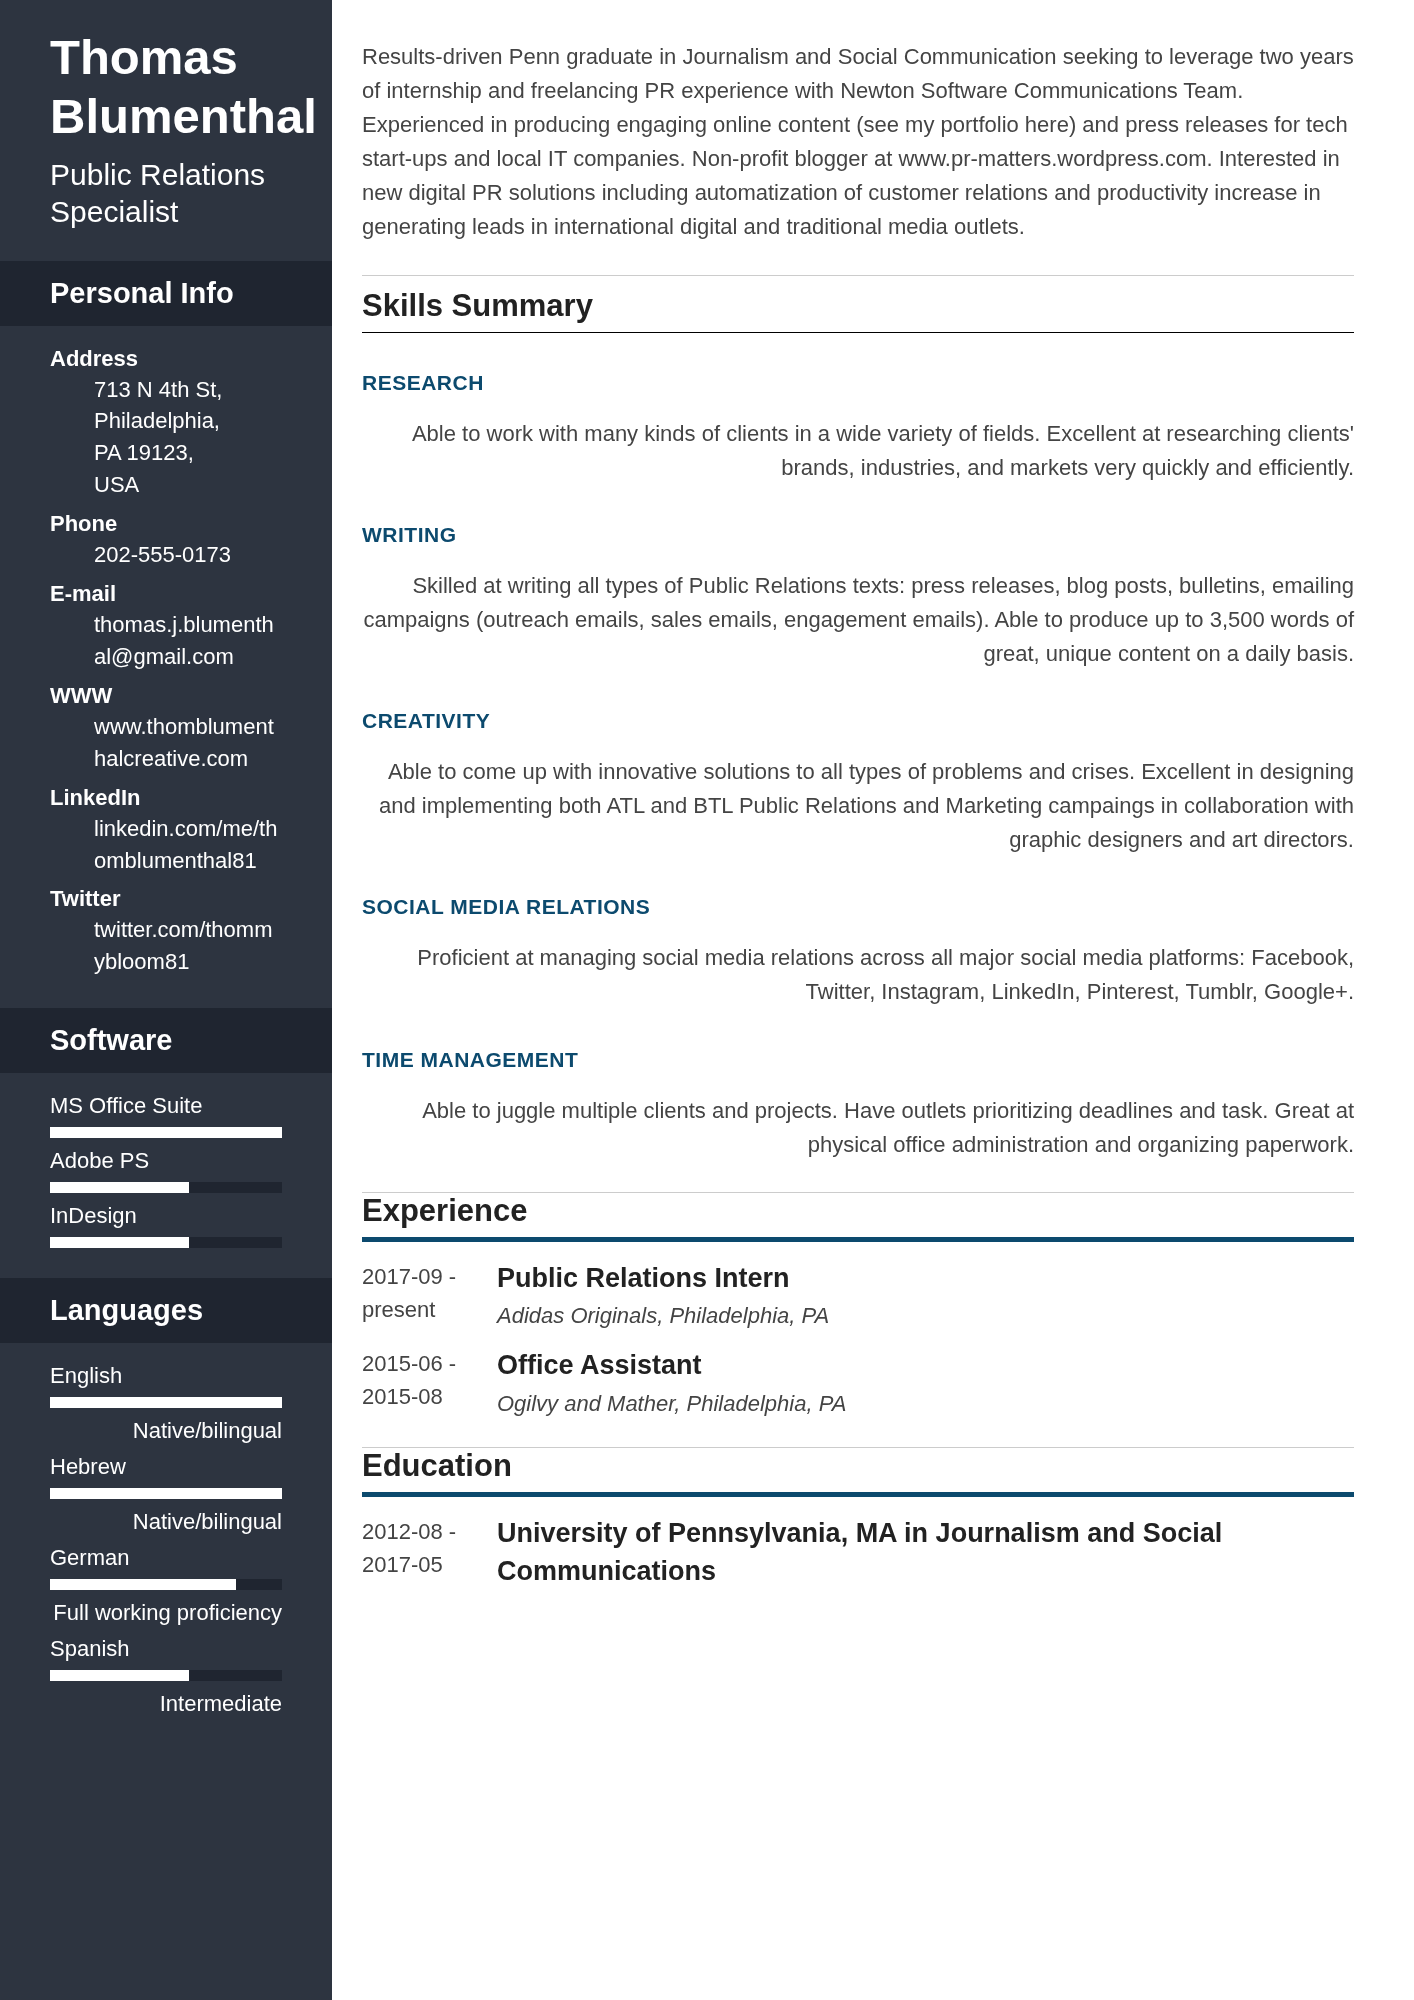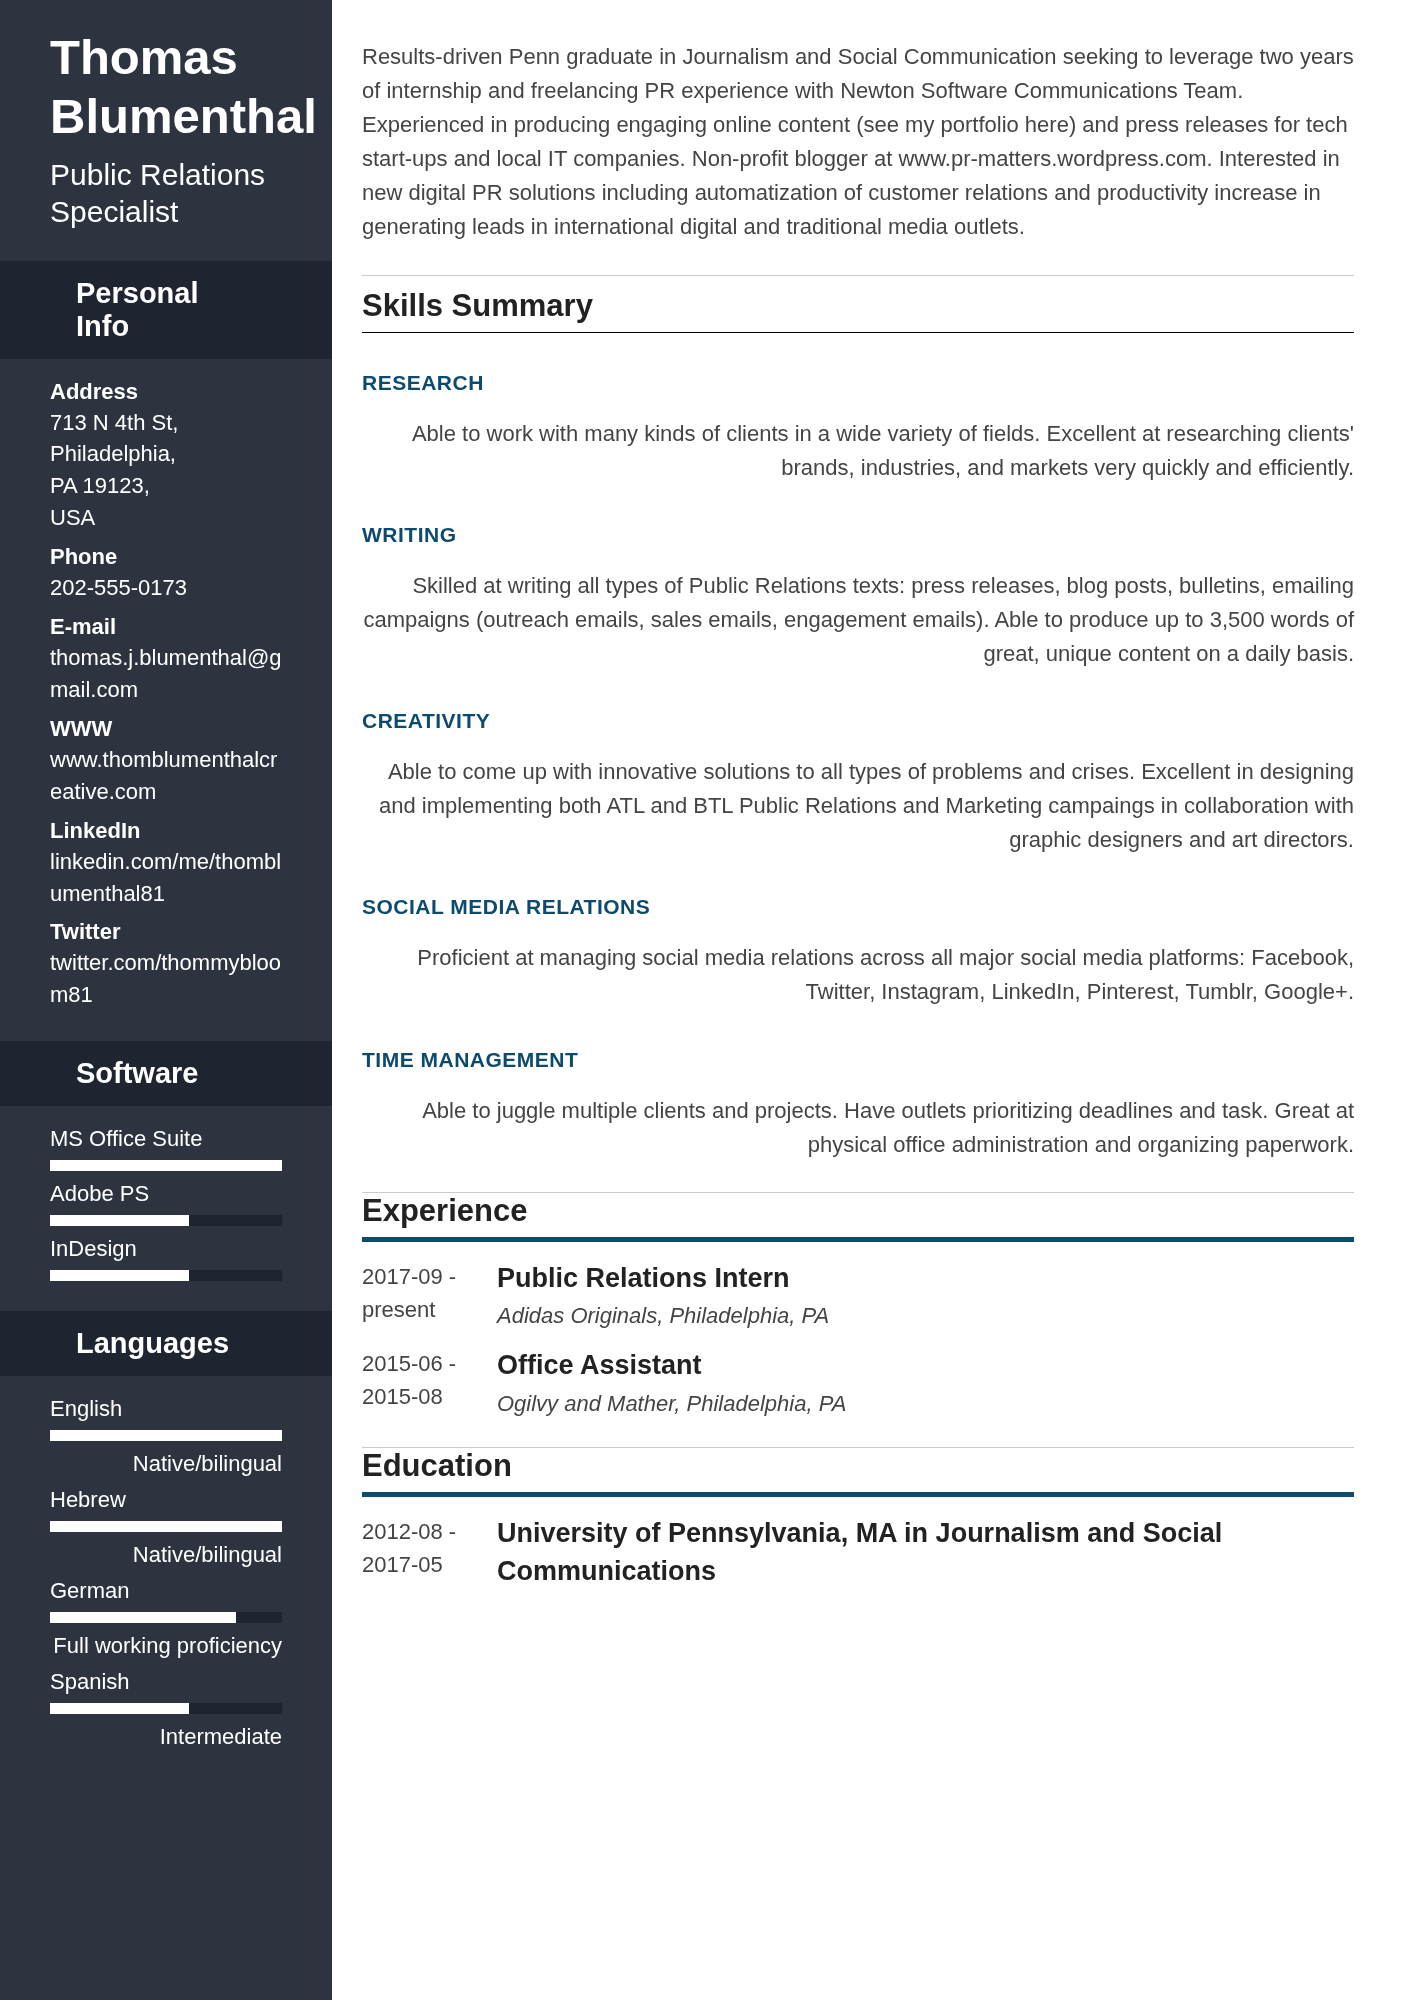--- a/index.html
+++ b/index.html
@@ -28,38 +28,39 @@
     line-height: 1.2;
   }
   .job-title {
     font-size: 30px;
     font-weight: normal;
     margin-top: 10px;
     line-height: 1.25;
   }
   .section-header {
     background: #1f2530;
-    padding: 16px 76px;
+    padding: 16px 50px;
     font-size: 29px;
     font-weight: bold;
   }
   .section-body {
     padding: 20px 50px 30px 50px;
   }
   .info-label {
     font-weight: bold;
     font-size: 22px;
     margin-top: 10px;
   }
   .info-label:first-child { margin-top: 0; }
   .info-value {
     font-size: 22px;
     line-height: 1.45;
     margin-top: 2px;
     word-wrap: break-word;
+    margin-left: 44px;
   }
   .skill-bar-block {
     margin-top: 10px;
   }
   .skill-bar-block:first-child { margin-top: 0; }
   .skill-name {
     font-size: 22px;
     margin-bottom: 8px;
   }
   .bar-outer {

